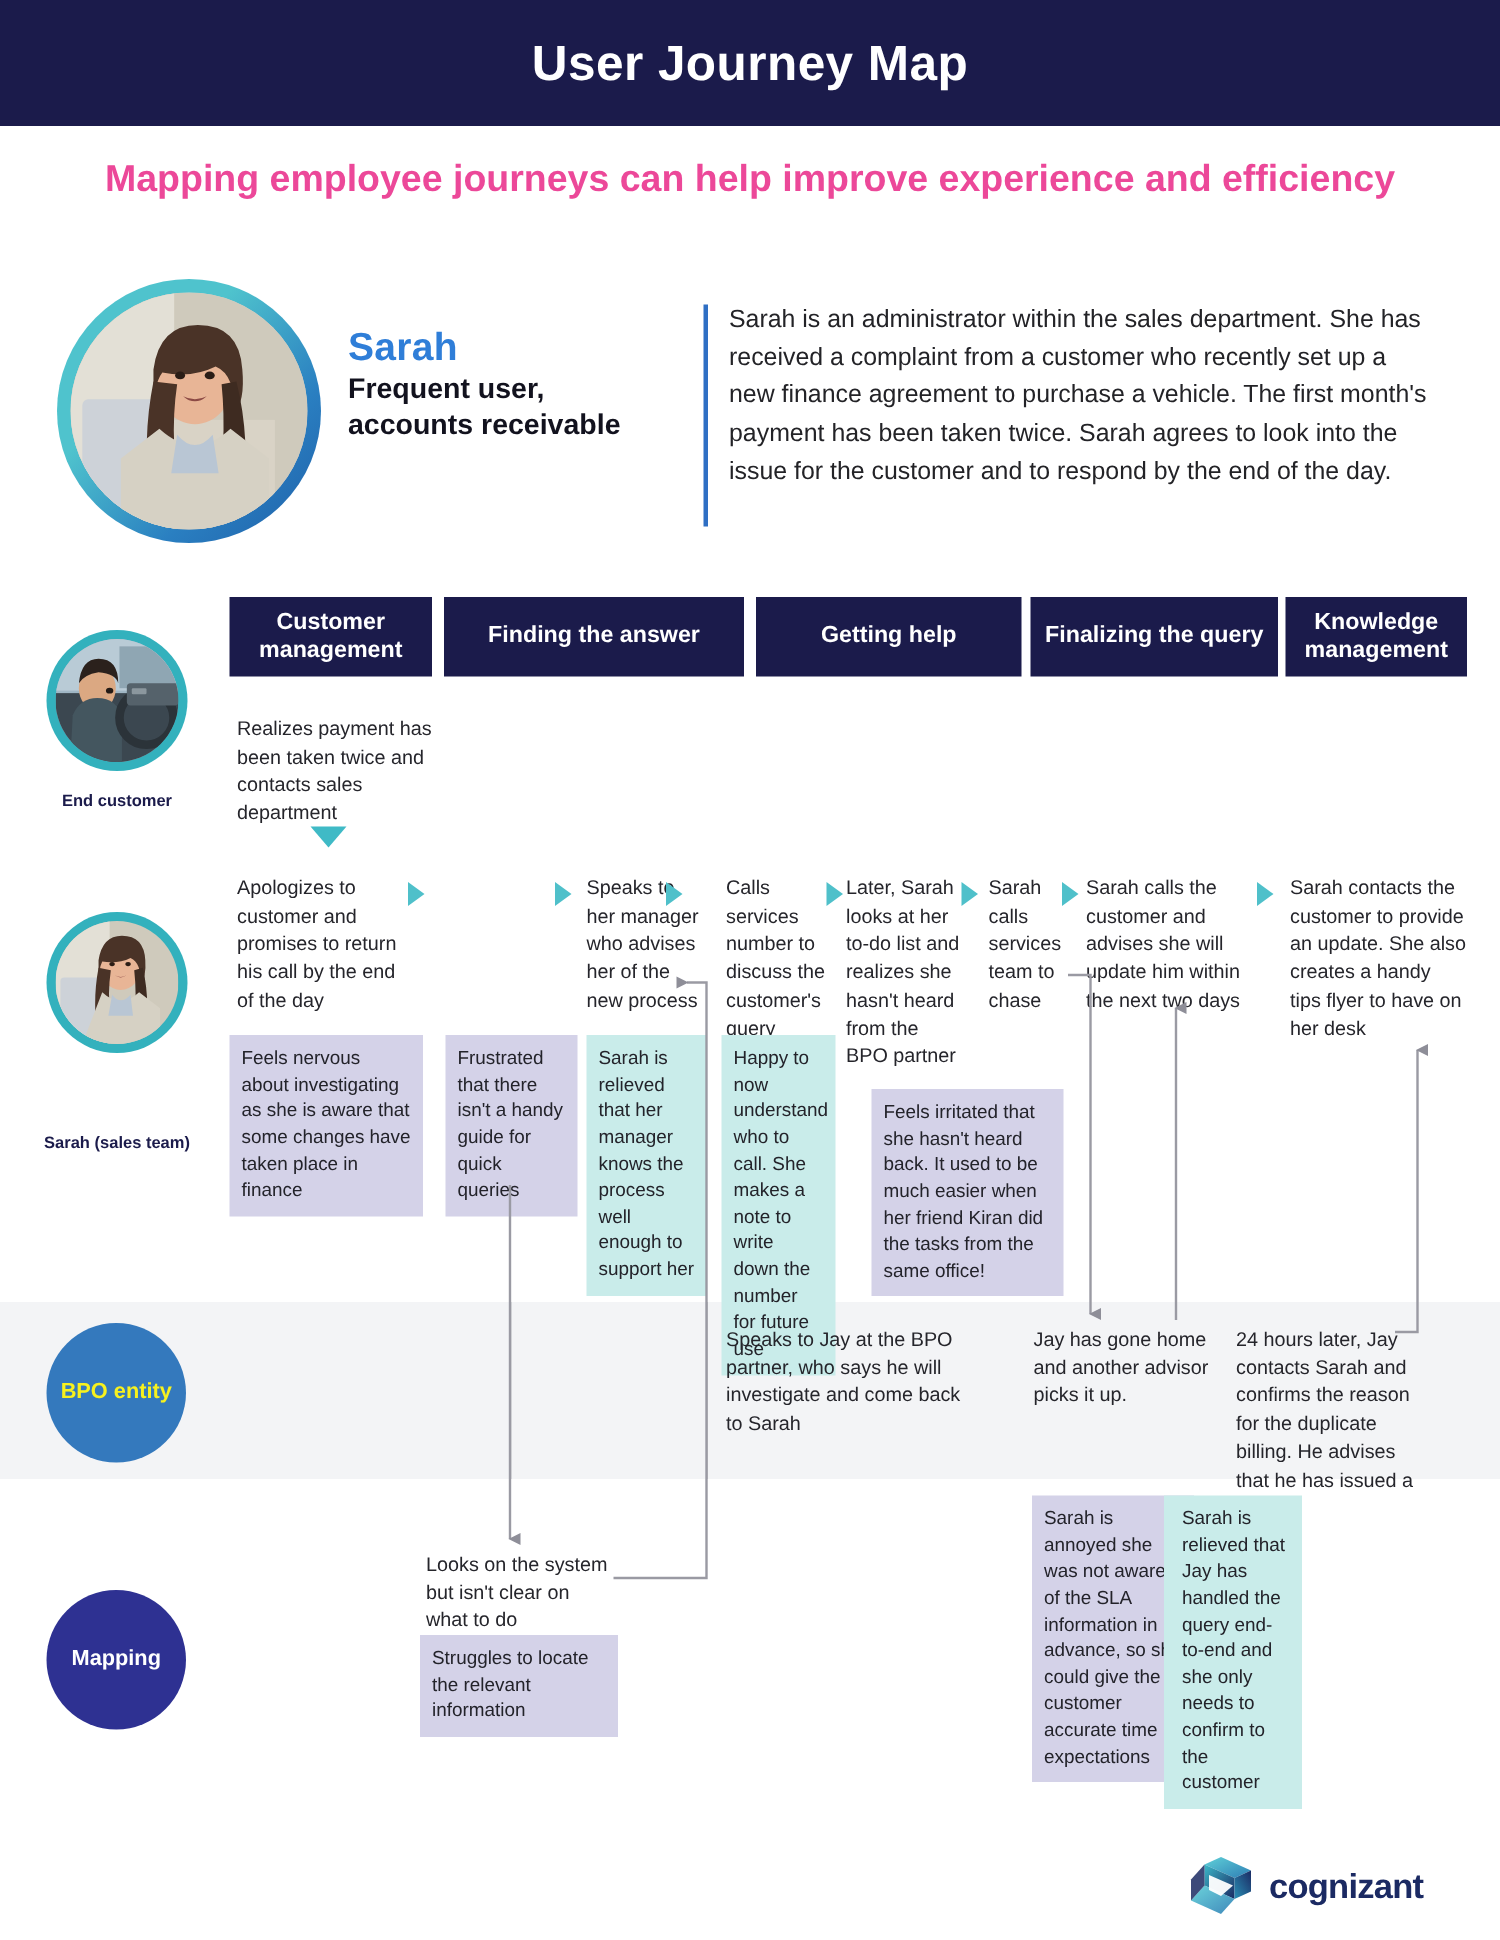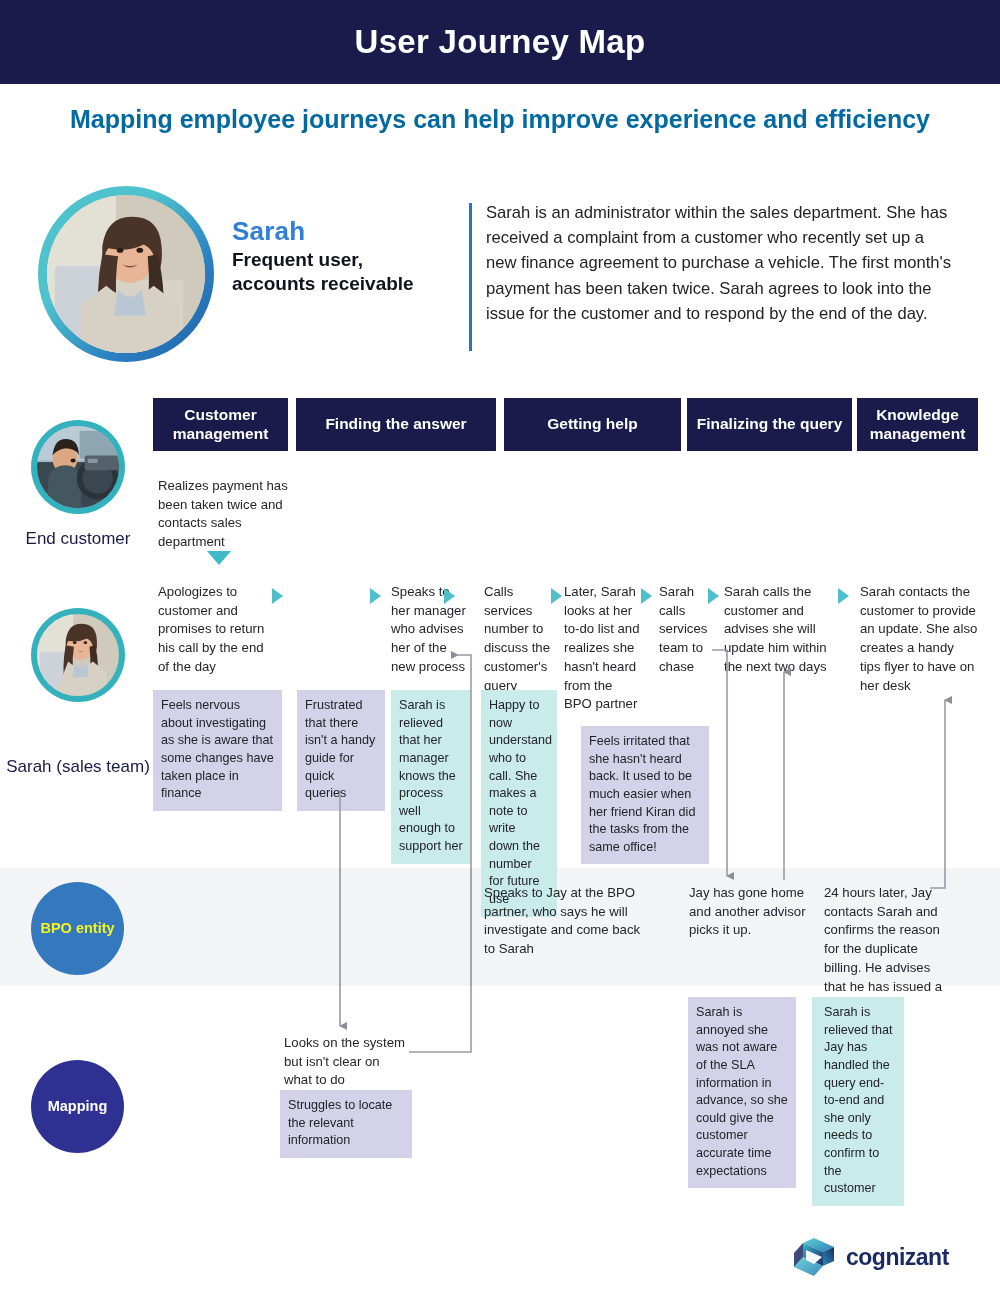--- a/index.html
+++ b/index.html
@@ -16,21 +16,21 @@
   .titlebar {
     position: absolute; left: 0; top: 0; width: 1000px; height: 84px;
     background: #1b1b4b; display: flex; align-items: center; justify-content: center;
   }
   .titlebar h1 {
     color: #ffffff; font-size: 33px; font-weight: 700; letter-spacing: .3px;
   }
   .subtitle {
     position: absolute; left: 70px; top: 104px; width: 860px;
     text-align: center; font-size: 25px; font-weight: 700; line-height: 1.22;
-    color: #0369a1;
+    color: #ec4899;
   }
 
   
   .persona-photo {
     position: absolute; left: 38px; top: 186px; width: 176px; height: 176px;
     border-radius: 50%;
     background: linear-gradient(135deg,#4fc3cd 0%,#4fc3cd 35%,#2a7fc1 70%,#1f5fa8 100%);
     padding: 9px;
   }
   .persona-photo .inner {
@@ -63,21 +63,21 @@
   }
 
   
   .lane-photo {
     position: absolute; width: 94px; height: 94px; border-radius: 50%;
     padding: 6px; background: #33b1bd;
   }
   .lane-photo .inner { width: 100%; height: 100%; border-radius: 50%; overflow: hidden; position: relative; }
   .lane-label {
     position: absolute; width: 150px; text-align: center;
-    font-size: 17px; font-weight: 400; line-height: 1.25; color: #1b1b4b;
+    font-size: 11px; font-weight: 700; line-height: 1.25; color: #1b1b4b;
   }
   .lane-circle {
     position: absolute; border-radius: 50%;
     display: flex; align-items: center; justify-content: center;
     text-align: center; font-size: 14.5px; font-weight: 700; line-height: 1.3;
   }
 
   
   .band-bpo {
     position: absolute; left: 0; top: 868px; width: 1000px; height: 118px;
@@ -292,21 +292,21 @@
   <div class="step" style="left:284px;top:1034px;width:122px;">
     <span>Looks on the system but isn't clear on what to do</span>
   </div>
 
   <div class="note neg" style="left:280px;top:1090px;width:132px;">
     <span>Struggles to locate the relevant information</span>
   </div>
   <div class="note neg" style="left:688px;top:997px;width:108px;">
     <span>Sarah is annoyed she was not aware of the SLA information in advance, so she could give the customer accurate time expectations</span>
   </div>
-  <div class="note pos" style="left:812px;top:997px;width:92px;padding-left:12px;">
+  <div class="note pos" style="left:776px;top:997px;width:92px;padding-left:12px;">
     <span>Sarah is relieved that Jay has handled the query end-to-end and she only needs to confirm to the customer</span>
   </div>
 
   <svg id="connectors">
     <defs>
       <marker id="ah-down" markerWidth="10" markerHeight="10" refX="5" refY="8" orient="auto" markerUnits="userSpaceOnUse">
         <path d="M1,1 L9,1 L5,9 z" fill="#8e8e98"></path>
       </marker>
       <marker id="ah-up" markerWidth="10" markerHeight="10" refX="5" refY="2" orient="auto" markerUnits="userSpaceOnUse">
         <path d="M1,9 L9,9 L5,1 z" fill="#8e8e98"></path>

